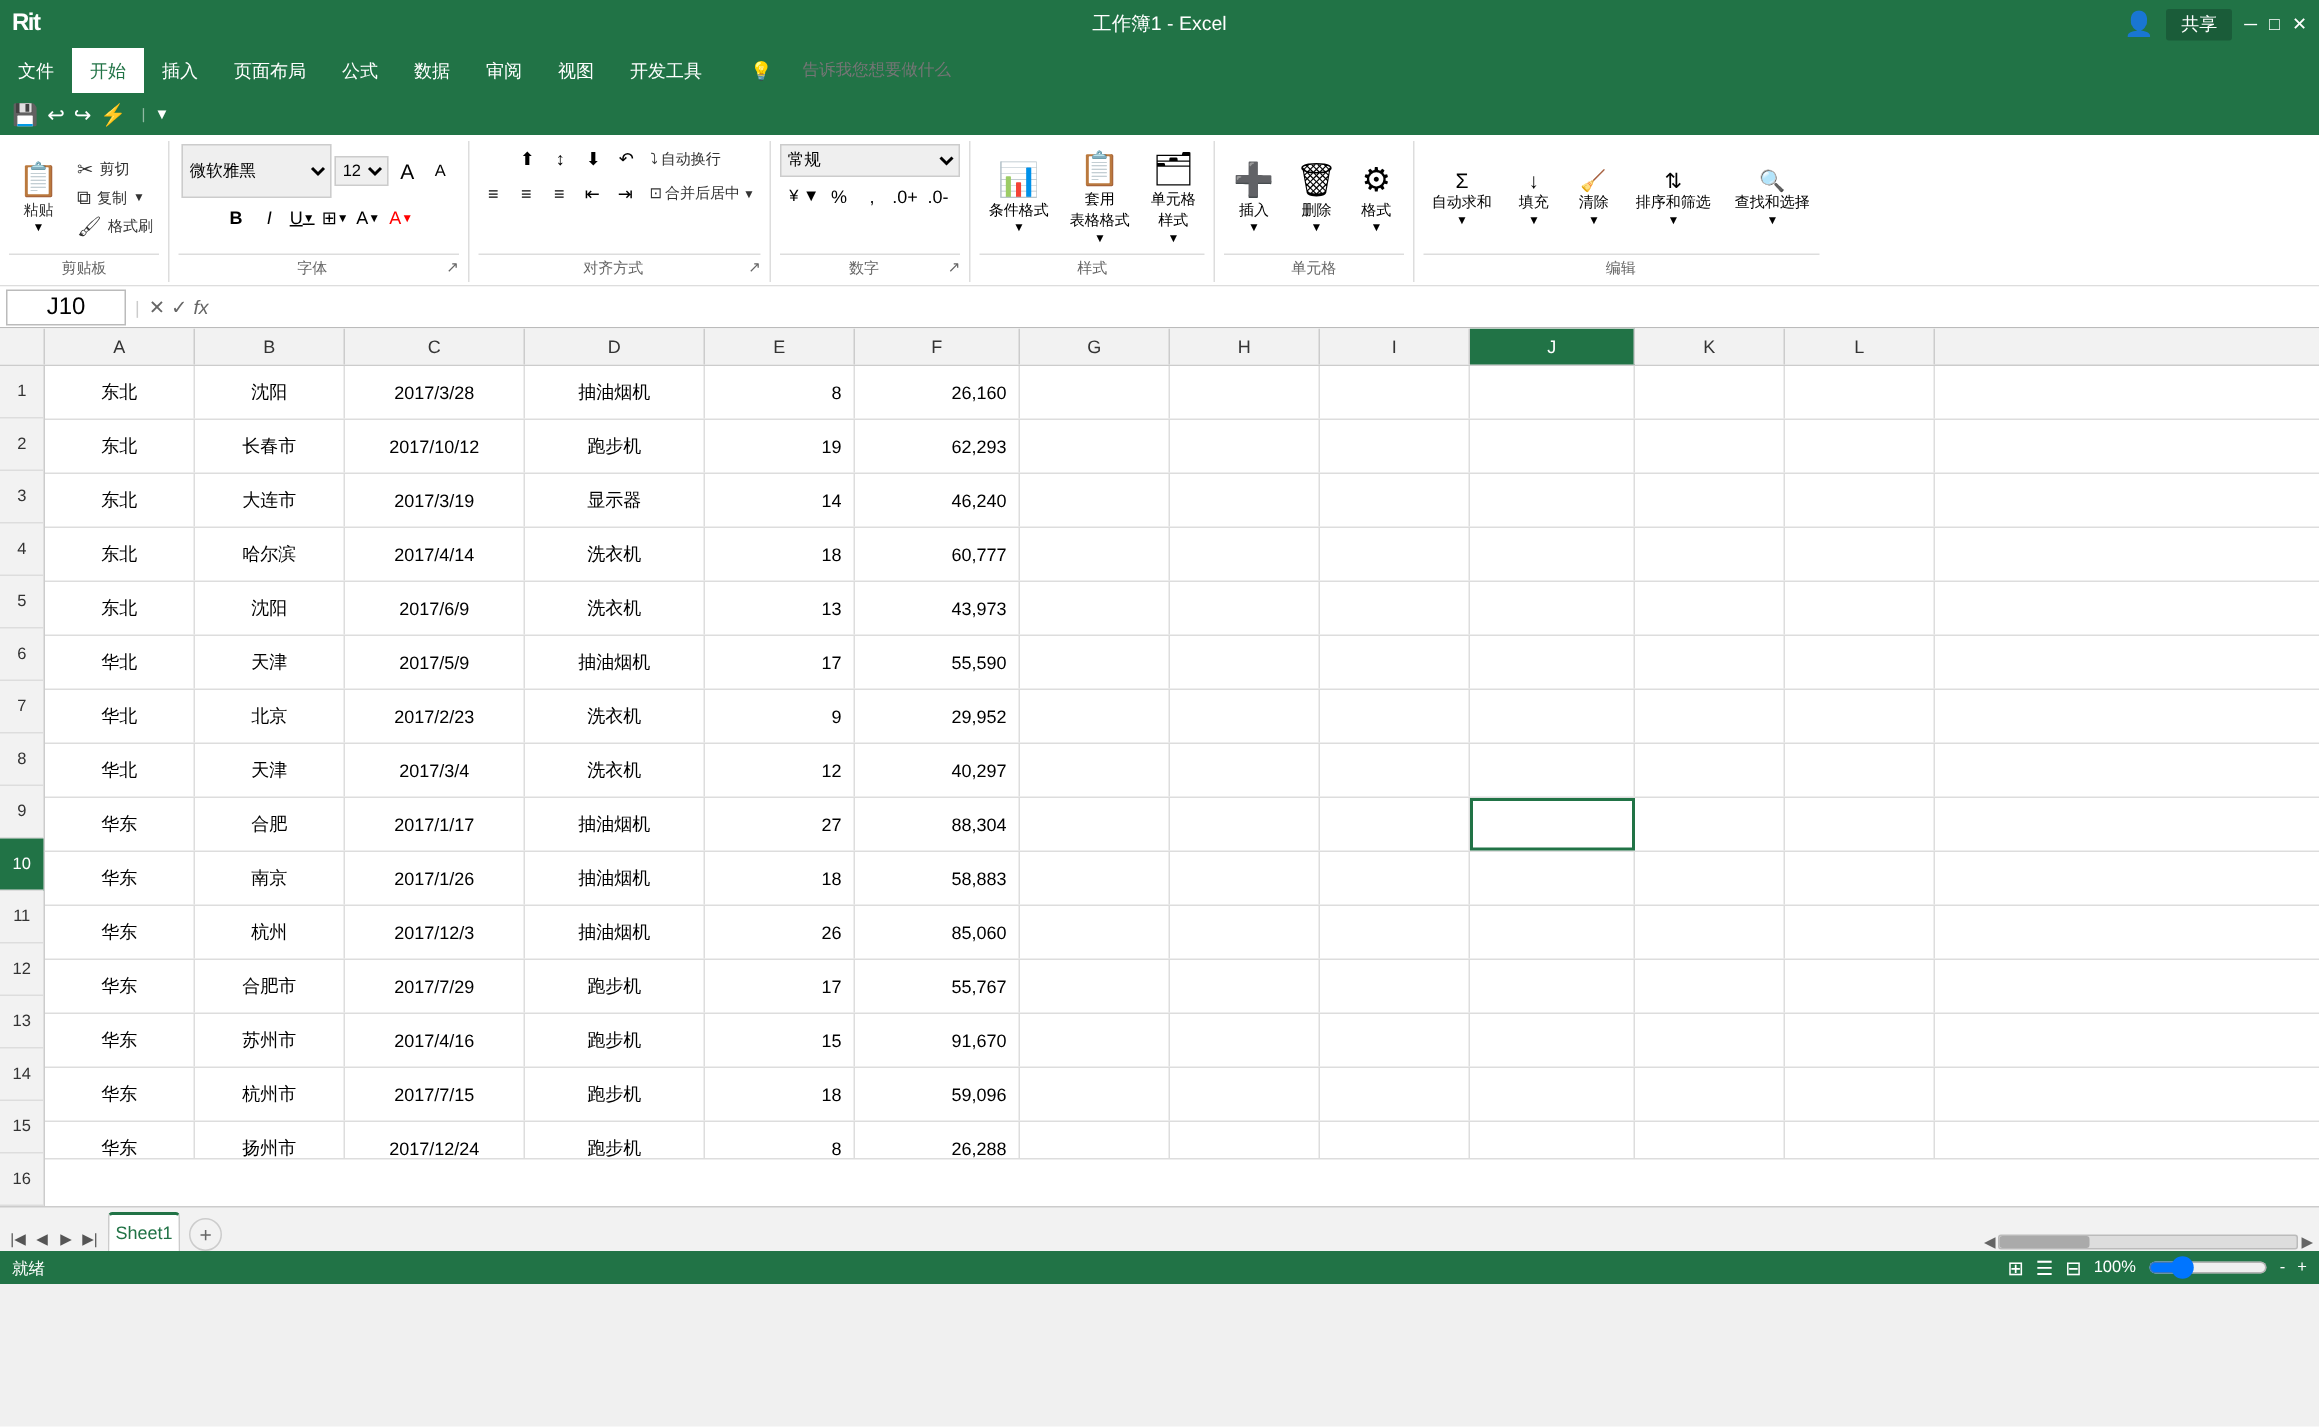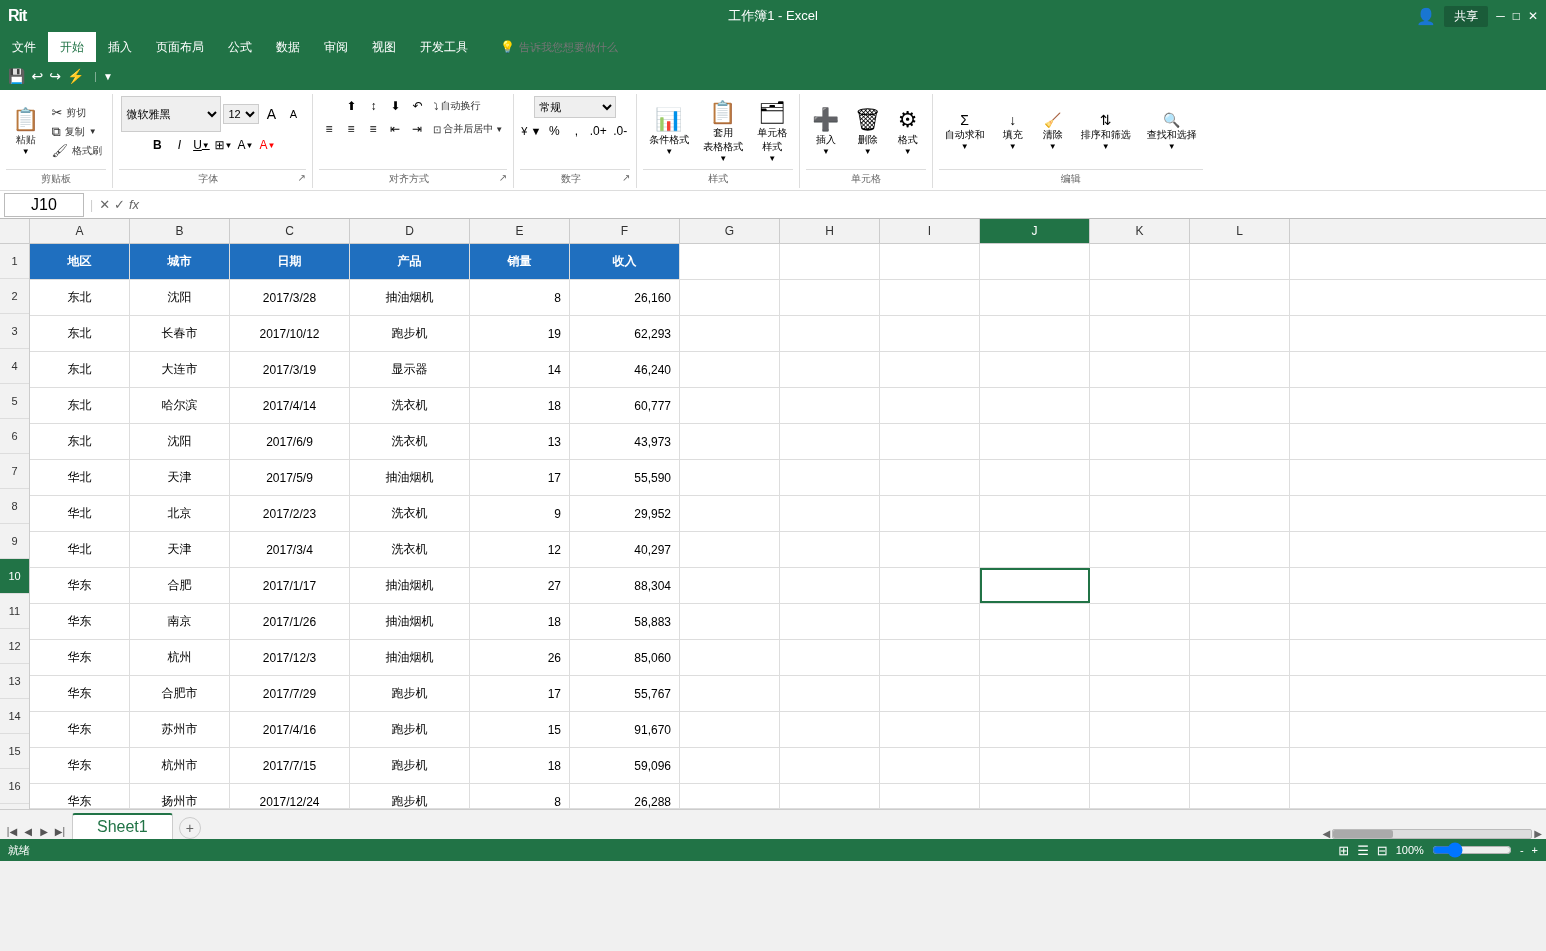--- a/index.html
+++ b/index.html
@@ -171,25 +171,25 @@
       color: white;
       font-weight: bold;
     }
     .grid-cell.selected-cell {
       outline: 2px solid #217346;
       outline-offset: -2px;
     }
     .grid-cell.numeric { justify-content: flex-end; padding-right: 8px; }
     .sheet-tab {
       height: 26px;
-      padding: 0 24px;
+      padding: 0 4px;
       border: 1px solid #ccc;
       border-bottom: none;
       background: white;
-      font-size: 16px;
+      font-size: 12px;
       display: flex;
       align-items: center;
       cursor: pointer;
       border-radius: 3px 3px 0 0;
     }
     .sheet-tab.active { background: white; color: #217346; border-top: 2px solid #217346; }
 
     .add-sheet-btn {
       height: 22px;
       width: 22px;
@@ -270,21 +270,21 @@
       cursor: pointer;
       border: 1px solid transparent;
       border-radius: 2px;
       font-size: 12px;
     }
     .bold-btn { font-weight: bold; }
     .italic-btn { font-style: italic; }
     .underline-btn { text-decoration: underline; }
 
     .number-format-select {
-      width: 82px;
+      width: 120px;
       height: 22px;
       font-size: 11px;
       border: 1px solid #ccc;
     }
 
     .sheets-nav {
       display: flex;
       align-items: center;
       padding: 0 4px;
     }
@@ -321,21 +321,21 @@
   <div class="ribbon-tab active">开始</div>
   <div class="ribbon-tab">插入</div>
   <div class="ribbon-tab">页面布局</div>
   <div class="ribbon-tab">公式</div>
   <div class="ribbon-tab">数据</div>
   <div class="ribbon-tab">审阅</div>
   <div class="ribbon-tab">视图</div>
   <div class="ribbon-tab">开发工具</div>
   <div style="flex:1;display:flex;align-items:center;padding-left:20px;">
     <span style="color:white;font-size:12px;">💡</span>
-    <input type="text" style="background: transparent; border: none; outline: none; color: white; font-size: 11px; width: 160px; margin-left: 4px;" placeholder="告诉我您想要做什么">
+    <input type="text" style="background: transparent; border: none; outline: none; color: white; font-size: 11px; width: 160px; margin-left: 20px;" placeholder="告诉我您想要做什么">
   </div>
 </div>
 
 <div class="quick-access">
   <span class="qa-btn" title="保存">💾</span>
   <span class="qa-btn" title="撤销">↩</span>
   <span class="qa-btn" title="重做">↪</span>
   <span class="qa-btn">⚡</span>
   <span style="color:rgba(255,255,255,0.5);font-size:10px;margin-left:4px;">|</span>
   <span class="qa-btn" style="font-size:10px;">▼</span>
@@ -560,34 +560,20 @@
       <div class="row-number">11</div>
       <div class="row-number">12</div>
       <div class="row-number">13</div>
       <div class="row-number">14</div>
       <div class="row-number">15</div>
       <div class="row-number">16</div>
     </div>
 
     <div class="grid-body">
 
-      <div class="grid-row">
-        <div class="grid-cell header-cell w-a">地区</div>
-        <div class="grid-cell header-cell w-b">城市</div>
-        <div class="grid-cell header-cell w-c">日期</div>
-        <div class="grid-cell header-cell w-d">产品</div>
-        <div class="grid-cell header-cell w-e">销量</div>
-        <div class="grid-cell header-cell w-f">收入</div>
-        <div class="grid-cell w-g"></div>
-        <div class="grid-cell w-h"></div>
-        <div class="grid-cell w-i"></div>
-        <div class="grid-cell w-j"></div>
-        <div class="grid-cell w-k"></div>
-        <div class="grid-cell w-l"></div>
-      </div>
 
       <div class="grid-row">
         <div class="grid-cell w-a">东北</div>
         <div class="grid-cell w-b">沈阳</div>
         <div class="grid-cell w-c">2017/3/28</div>
         <div class="grid-cell w-d">抽油烟机</div>
         <div class="grid-cell w-e numeric">8</div>
         <div class="grid-cell w-f numeric">26,160</div>
         <div class="grid-cell w-g"></div>
         <div class="grid-cell w-h"></div>

